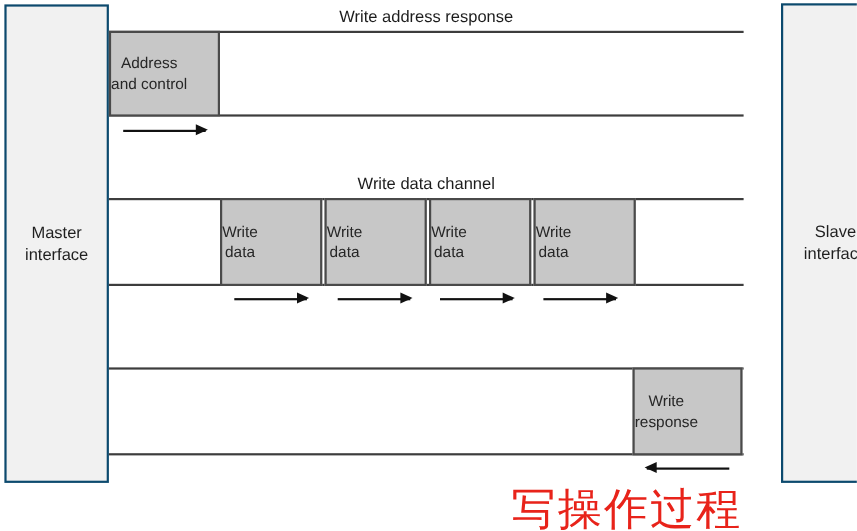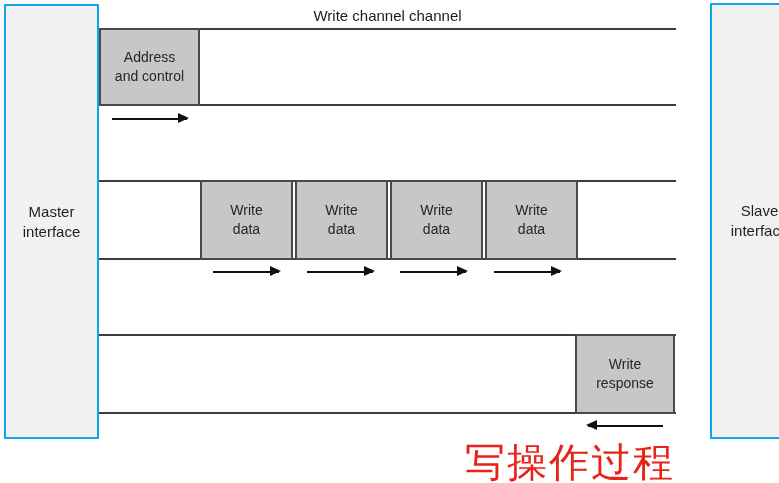--- a/index.html
+++ b/index.html
@@ -8,21 +8,21 @@
     position:relative;
     width:779px;height:483px;
     background:#ffffff;
     font-family:"Liberation Sans",sans-serif;
     color:#1f1f1f;
     overflow:hidden;
   }
   .iface{
     position:absolute;
     background:#f1f1f1;
-    border:2px solid #0ea5e9;
+    border:2px solid #0c4a6e;
     display:flex;align-items:center;justify-content:center;
     text-align:center;
     font-size:15px;line-height:20px;
     white-space:pre-line;
   }
   #master{left:4px;top:4px;width:95px;height:435px;}
   #slave{left:710px;top:3px;width:99px;height:436px;}
   .band{
     position:absolute;
     left:99px;width:577px;
@@ -40,21 +40,21 @@
     font-size:15px;
     color:#1c1c1c;
   }
   #title-addr{top:7px;}
   #title-data{top:159px;}
   #title-resp{top:313px;}
   .gbox{
     position:absolute;
     background:#c7c7c7;
     border:2px solid #4a4a4a;
-    display:flex;align-items:center;justify-content:center;
+    display:flex;align-items:center;justify-content:flex-start;
     text-align:center;
     font-size:14px;line-height:19px;
     color:#262626;
     white-space:pre-line;
   }
   #box-addr{left:99px;top:28px;width:101px;height:78px;}
   .wd{top:180px;height:80px;width:93px;}
   #wd1{left:200px;} #wd2{left:295px;} #wd3{left:390px;} #wd4{left:485px;}
   #box-resp{left:575px;top:334px;width:100px;height:80px;}
   .arrow{position:absolute;height:2px;background:#111111;}
@@ -91,28 +91,29 @@
   <div id="master" class="iface">
     <span>Master
 interface</span>
   </div>
 
   <div id="slave" class="iface">
     <span>Slave
 interface</span>
   </div>
 
-  <div id="title-addr" class="chan-title">Write channel channel</div>
+  <div id="title-addr" class="chan-title">Write address response</div>
   <div id="band-addr" class="band"></div>
   <div id="box-addr" class="gbox">
     <span>Address
 and control</span>
   </div>
   <div id="arr-addr" class="arrow arrow-r"></div>
 
+  <div id="title-data" class="chan-title">Write data channel</div>
   <div id="band-data" class="band"></div>
   <div id="wd1" class="gbox wd">
     <span>Write
 data</span>
   </div>
   <div id="wd2" class="gbox wd">
     <span>Write
 data</span>
   </div>
   <div id="wd3" class="gbox wd">

